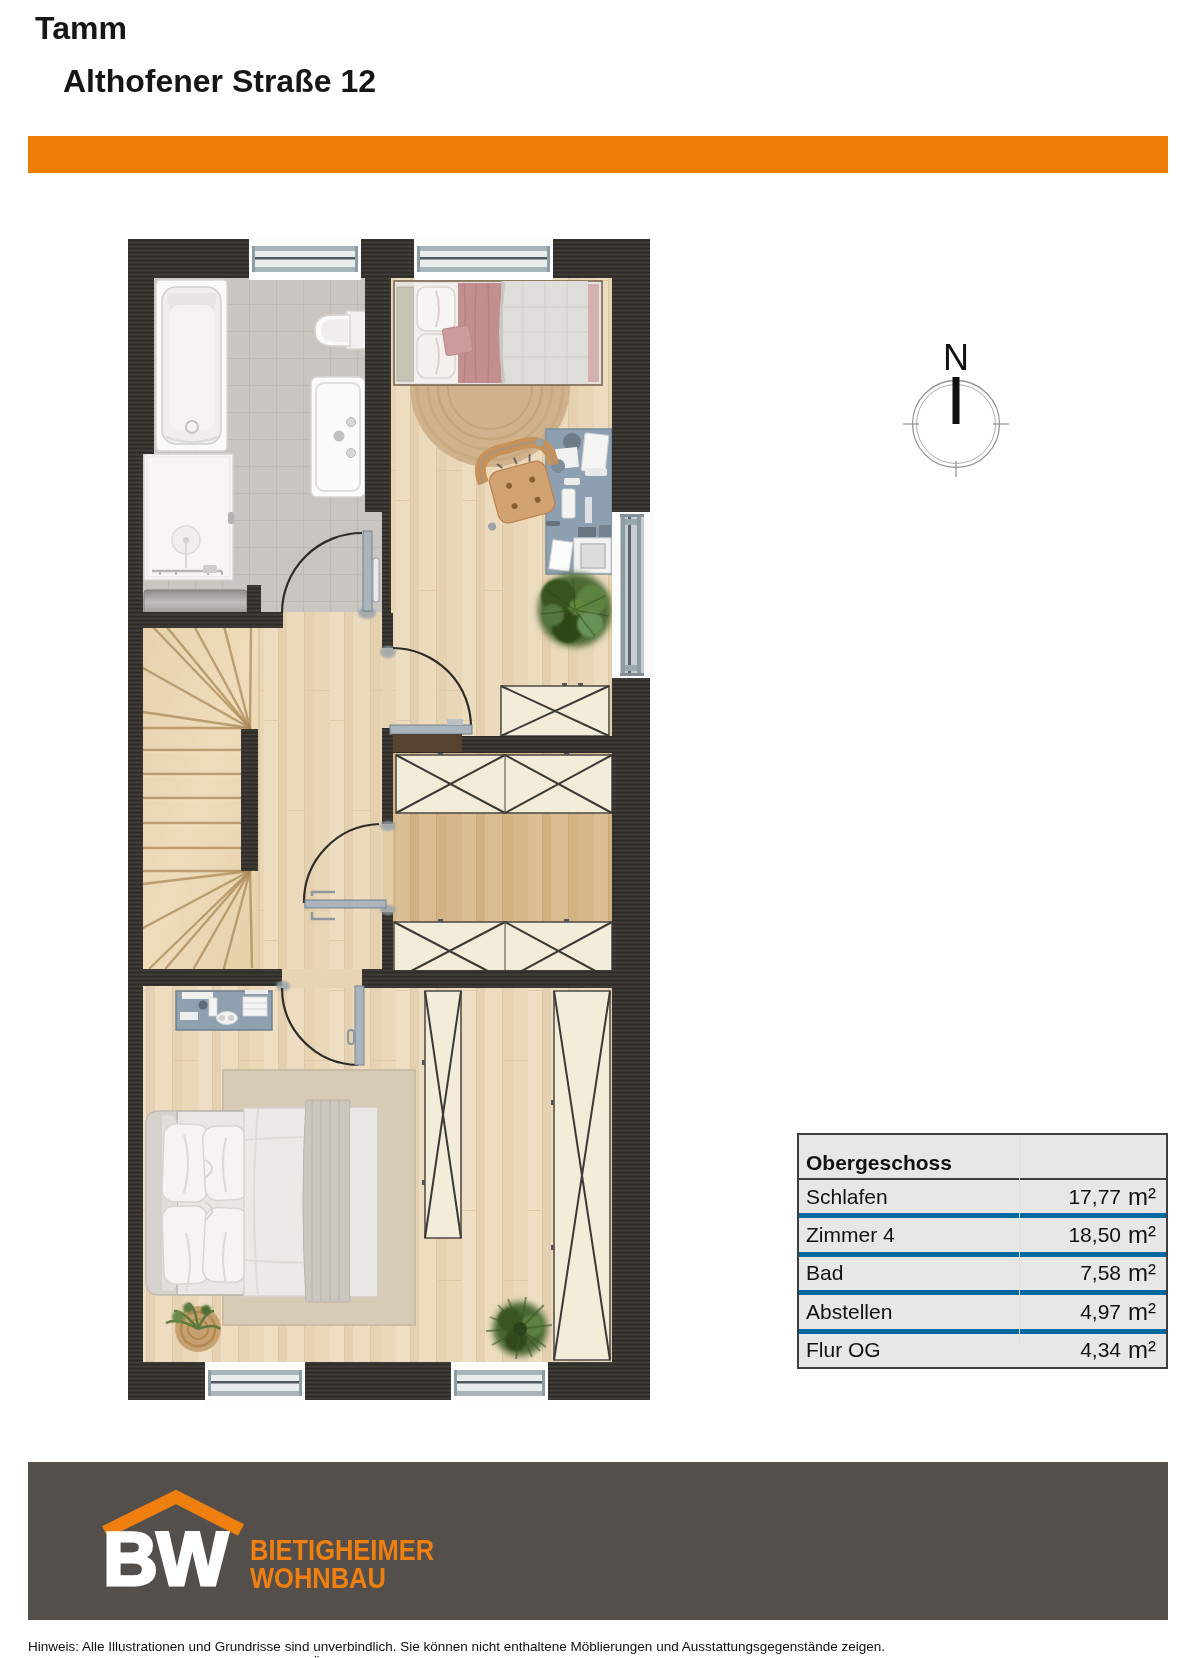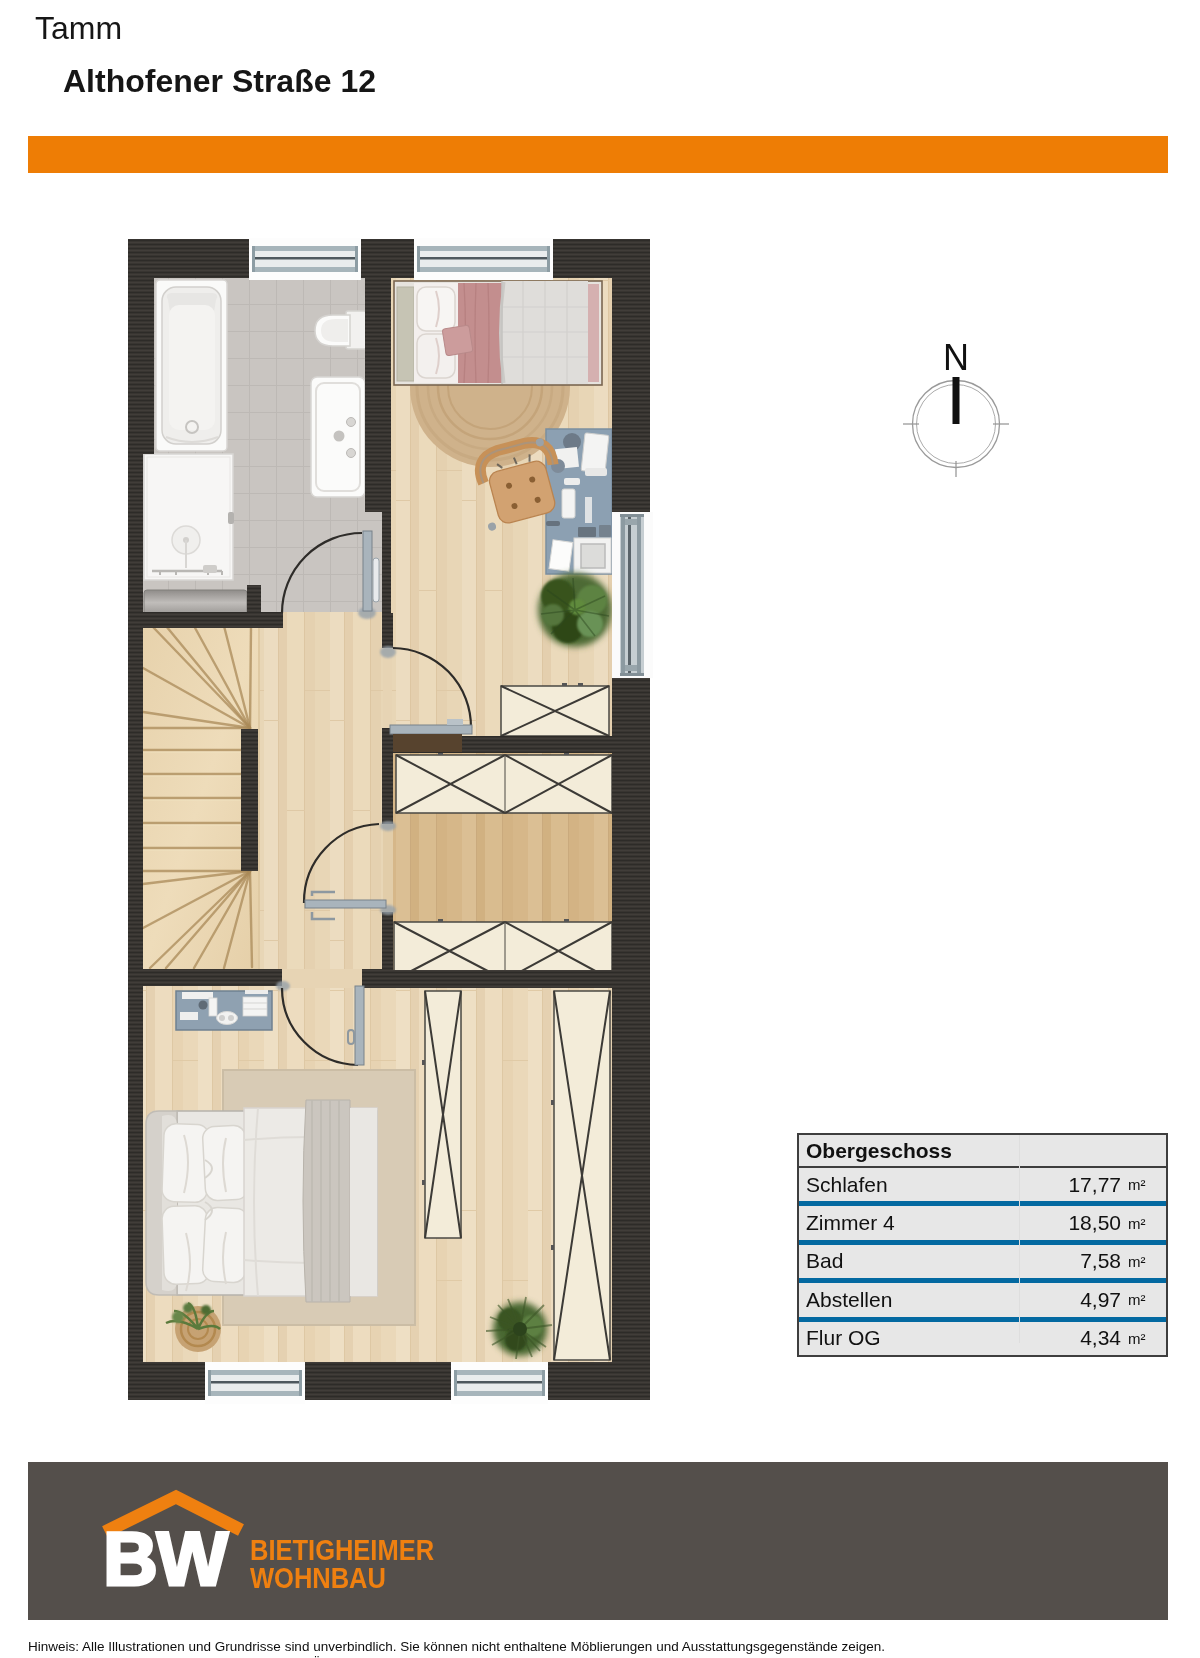--- a/index.html
+++ b/index.html
@@ -1,27 +1,27 @@
 <!DOCTYPE html>
 <html><head>
 <meta charset="utf-8">
 <style>
   html,body{margin:0;padding:0;background:#fff;}
   body{width:1200px;height:1658px;position:relative;font-family:"Liberation Sans",sans-serif;overflow:hidden;}
   .abs{position:absolute;}
-  #hdr1{left:35px;top:10px;font-size:32px;font-weight:normal;color:#161616;}
+  #hdr1{left:35px;top:10px;font-size:32px;font-weight:bold;color:#161616;}
   #hdr2{left:35px;top:63px;font-size:32px;font-weight:bold;color:#161616;margin-left:28px;}
   #obar{left:28px;top:136px;width:1140px;height:37px;background:#ee7d05;}
   #tbl{left:797px;top:1133px;width:371px;border:2px solid #3e3e3e;background:#e7e7e7;box-sizing:border-box;font-size:21px;color:#111;}
-  #tbl .hd{height:31px;border-bottom:2px solid #3e3e3e;font-weight:bold;display:flex;align-items:center;padding-left:7px;}
+  #tbl .hd{height:31px;border-bottom:2px solid #3e3e3e;font-weight:bold;display:flex;align-items:center;padding-left:7px;margin-top:12px;}
   #tbl .rw{height:33.4px;border-bottom:5px solid #0369a1;display:flex;align-items:center;padding-left:7px;}
   #tbl .rw:last-child{border-bottom:none;}
   #tbl .lb{flex:1;}
   #tbl .vl{width:116px;text-align:right;}
-  #tbl .un{width:38px;text-align:left;padding-left:7px;font-size:15px;}
+  #tbl .un{width:38px;text-align:left;padding-left:7px;font-size:24px;}
   #vline{left:1019px;top:1135px;width:1px;height:208px;background:#dedede;}
   #foot{left:28px;top:1462px;width:1140px;height:158px;background:#544f4b;}
   #fine{left:28px;top:1623px;font-size:13.5px;color:#0e0e0e;line-height:15.8px;margin-top:16px;}
 </style>
 </head>
 <body>
 
 <div class="abs" id="hdr1">Tamm</div>
 
 <div class="abs" id="hdr2">Althofener Straße 12</div>

